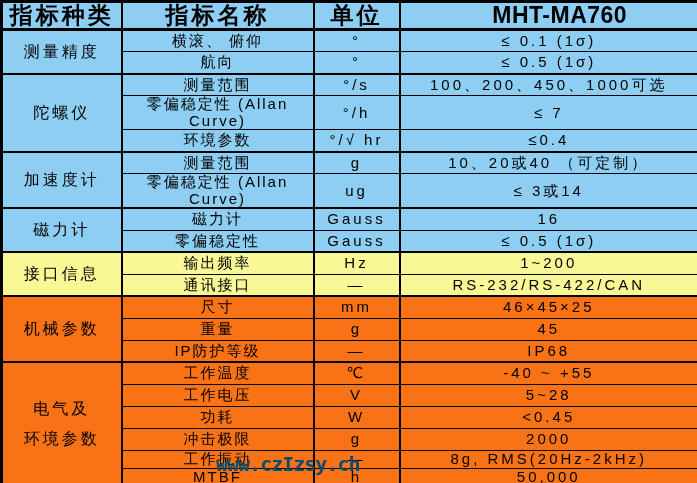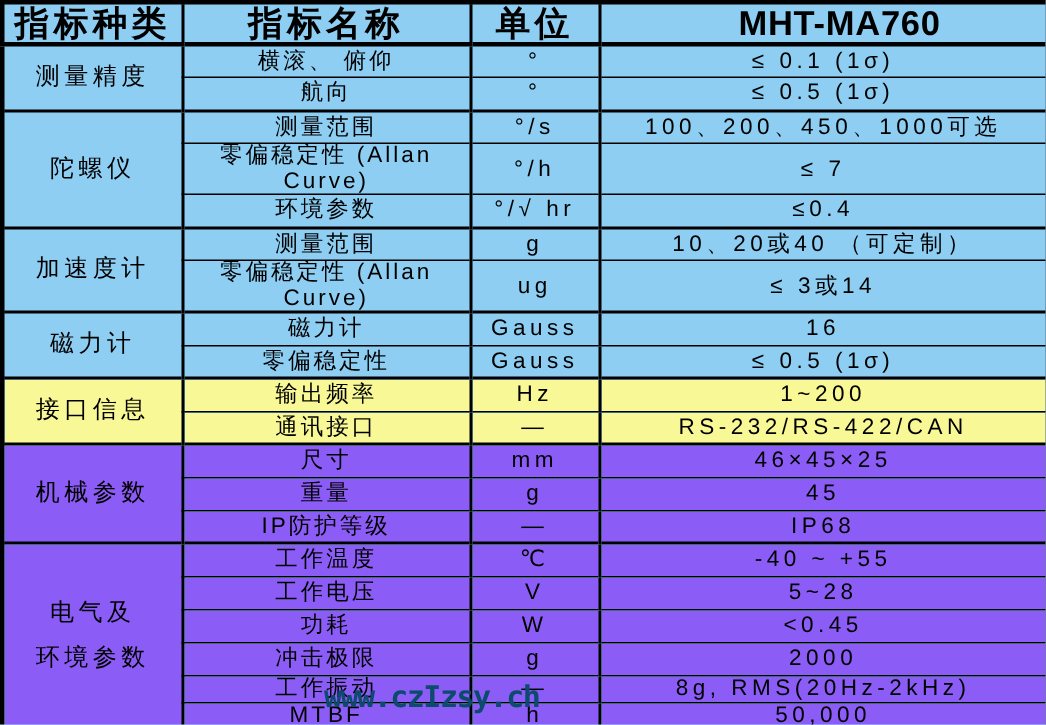--- a/index.html
+++ b/index.html
@@ -53,21 +53,21 @@
   td.cat {
     font-size: 16px;
     letter-spacing: 3px;
     white-space: pre-line;
     line-height: 1.9;
   }
   td.val, td.unit { letter-spacing: 3px; }
   
   .blue td, .blue th { background: #8DCEF2; }
   .yellow td { background: #F8F896; }
-  .pink td { background: #8b5cf6; }
+  .pink td { background: #f97316; }
   .watermark {
     position: absolute;
     left: 216px;
     top: 452px;
     font-family: "DejaVu Sans Mono", monospace;
     font-weight: bold;
     font-size: 20px;
     letter-spacing: -1px;
     color: #0c4a6e;
     white-space: nowrap;

